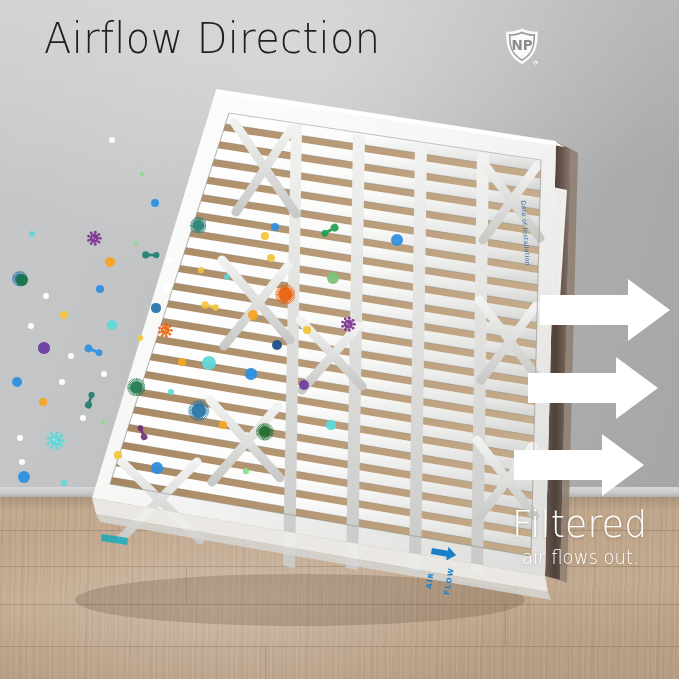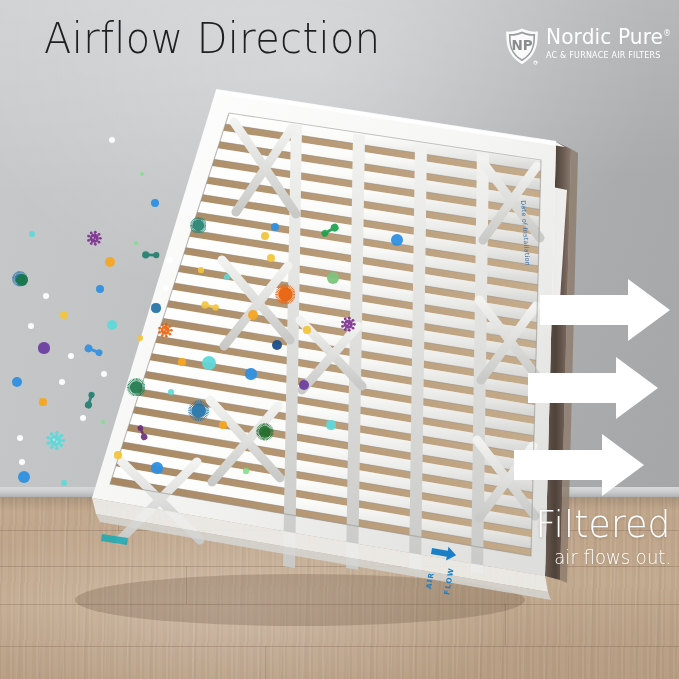--- a/index.html
+++ b/index.html
@@ -86,21 +86,21 @@
     font-size:8.2px;line-height:11px;color:#ffffff;letter-spacing:.25px;
     font-family:"DejaVu Sans", sans-serif;white-space:nowrap;margin-top:1px;
     transform:scaleX(.97);transform-origin:left top;
   }
 
   
   .arrow{position:absolute;}
   .arrow svg{display:block;}
 
   
-  .filtered-wrap{position:absolute;left:512px;top:503px;width:167px;text-align:right;}
+  .filtered-wrap{position:absolute;left:512px;top:503px;width:167px;text-align:left;}
   .filtered-big{
     font-size:38px;line-height:42px;color:#ffffff;font-weight:300;letter-spacing:.2px;
     font-family:"DejaVu Sans", sans-serif;transform:scaleX(.95);transform-origin:left top;
     text-shadow:0 1px 3px rgba(90,70,50,.30);white-space:nowrap;
   }
   .filtered-small{
     font-size:19px;line-height:23px;color:#ffffff;font-weight:300;margin-top:1px;margin-left:10px;
     font-family:"DejaVu Sans", sans-serif;transform:scaleX(.95);transform-origin:left top;
     text-shadow:0 1px 3px rgba(90,70,50,.30);white-space:nowrap;
   }
@@ -154,26 +154,20 @@
   <div class="logo">
     <div class="logo-shield">
       <svg width="36" height="39" viewBox="0 0 36 39">
         <path d="M18 1.5 C12 4.2 6.5 5 2.2 4.6 C2.2 18 3.5 28.5 18 37.2 C32.5 28.5 33.8 18 33.8 4.6 C29.5 5 24 4.2 18 1.5 Z" fill="#ffffff" opacity="0.92"></path>
         <path d="M18 4.4 C13 6.6 8.4 7.3 4.9 7.0 C4.9 18.2 6.0 26.8 18 34.2 C30 26.8 31.1 18.2 31.1 7.0 C27.6 7.3 23 6.6 18 4.4 Z" fill="#9a9c9e"></path>
         <path d="M18 6.4 C13.6 8.3 9.6 8.9 6.6 8.7 C6.6 18.4 7.6 25.9 18 32.3 C28.4 25.9 29.4 18.4 29.4 8.7 C26.4 8.9 22.4 8.3 18 6.4 Z" fill="#ffffff" opacity="0.95"></path>
         <text x="18" y="23.4" text-anchor="middle" font-family="DejaVu Sans, sans-serif" font-size="13.5" font-weight="700" fill="#8a8c8e">NP</text>
         <circle cx="31.5" cy="35.6" r="2.1" fill="#ffffff" opacity="0.85"></circle>
         <text x="31.5" y="37.0" text-anchor="middle" font-family="DejaVu Sans, sans-serif" font-size="2.8" fill="#8a8c8e">R</text>
       </svg>
-    </div>
-    <div class="logo-txt">
-      <div class="logo-name">
-        <span>Nordic Pure</span><sup>®</sup>
-      </div>
-      <div class="logo-tag">AC &amp; FURNACE AIR FILTERS</div>
     </div>
   </div>
 
   <div id="filter-layer">
     <svg width="679" height="679" viewBox="0 0 679 679">
       <defs>
         <linearGradient id="gFrame" x1="0" y1="0" x2="1" y2="1">
           <stop offset="0%" stop-color="#ffffff"></stop>
           <stop offset="45%" stop-color="#f6f6f5"></stop>
           <stop offset="100%" stop-color="#dcdcdb"></stop>

